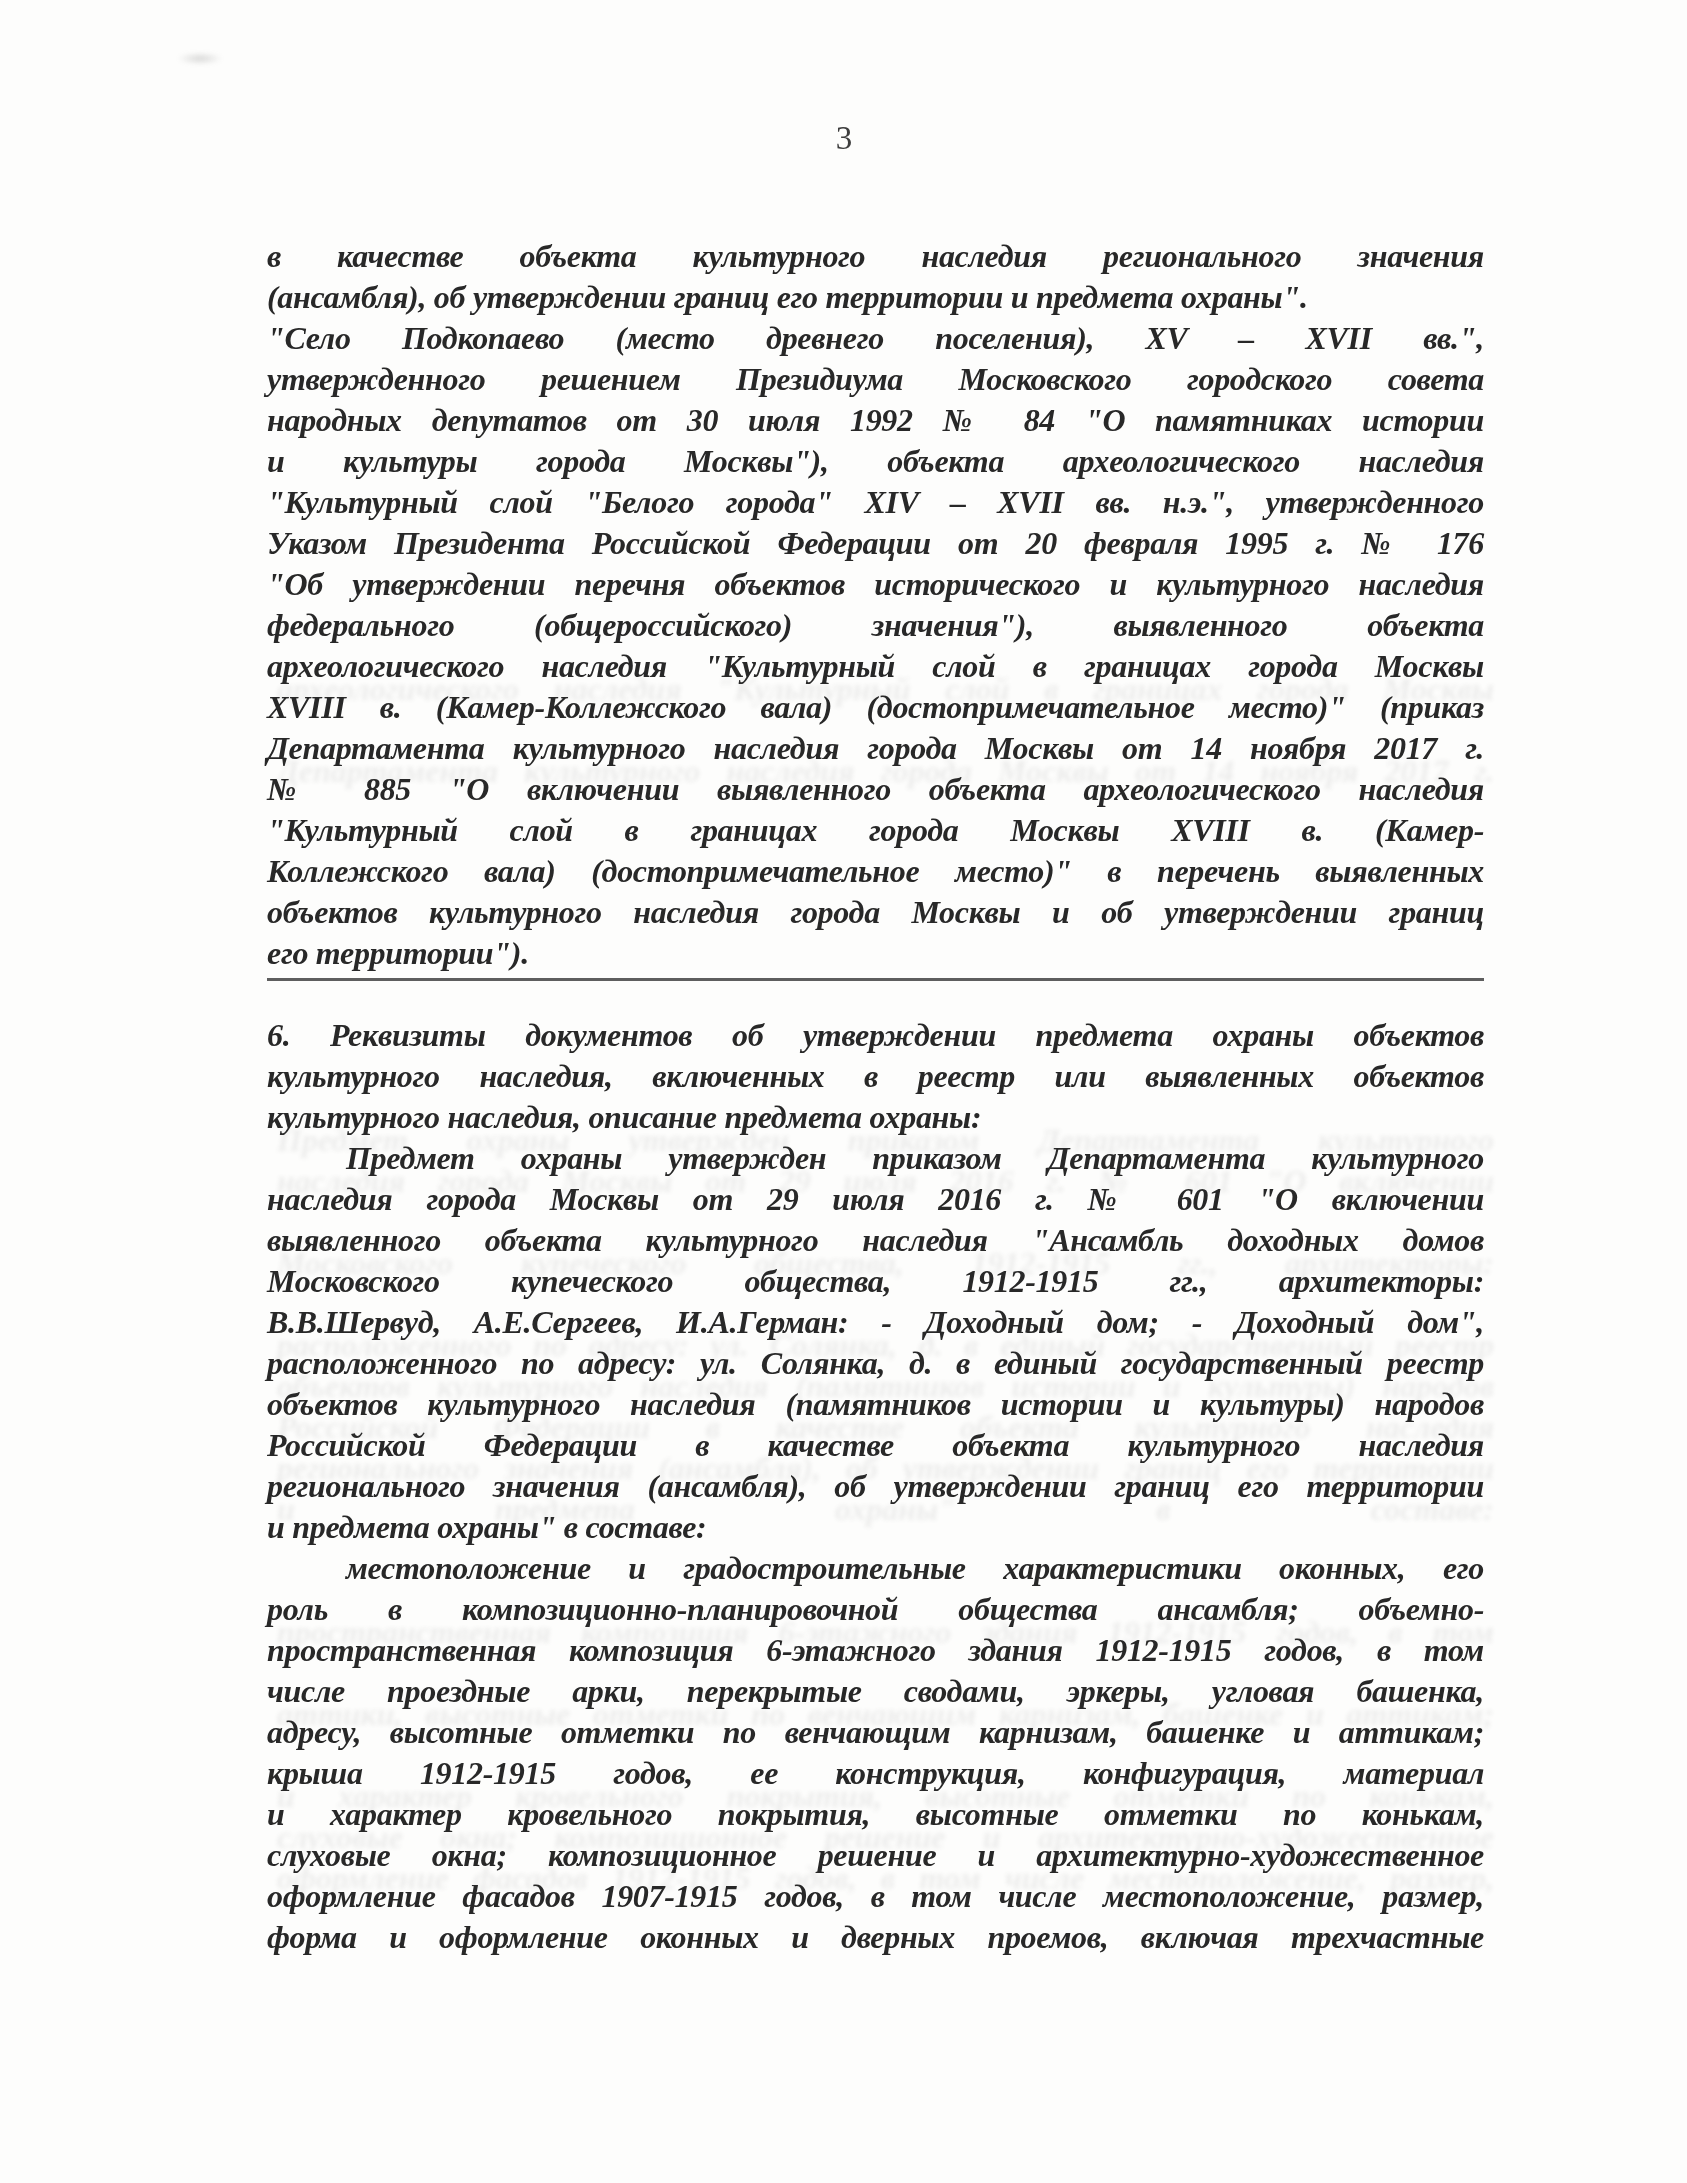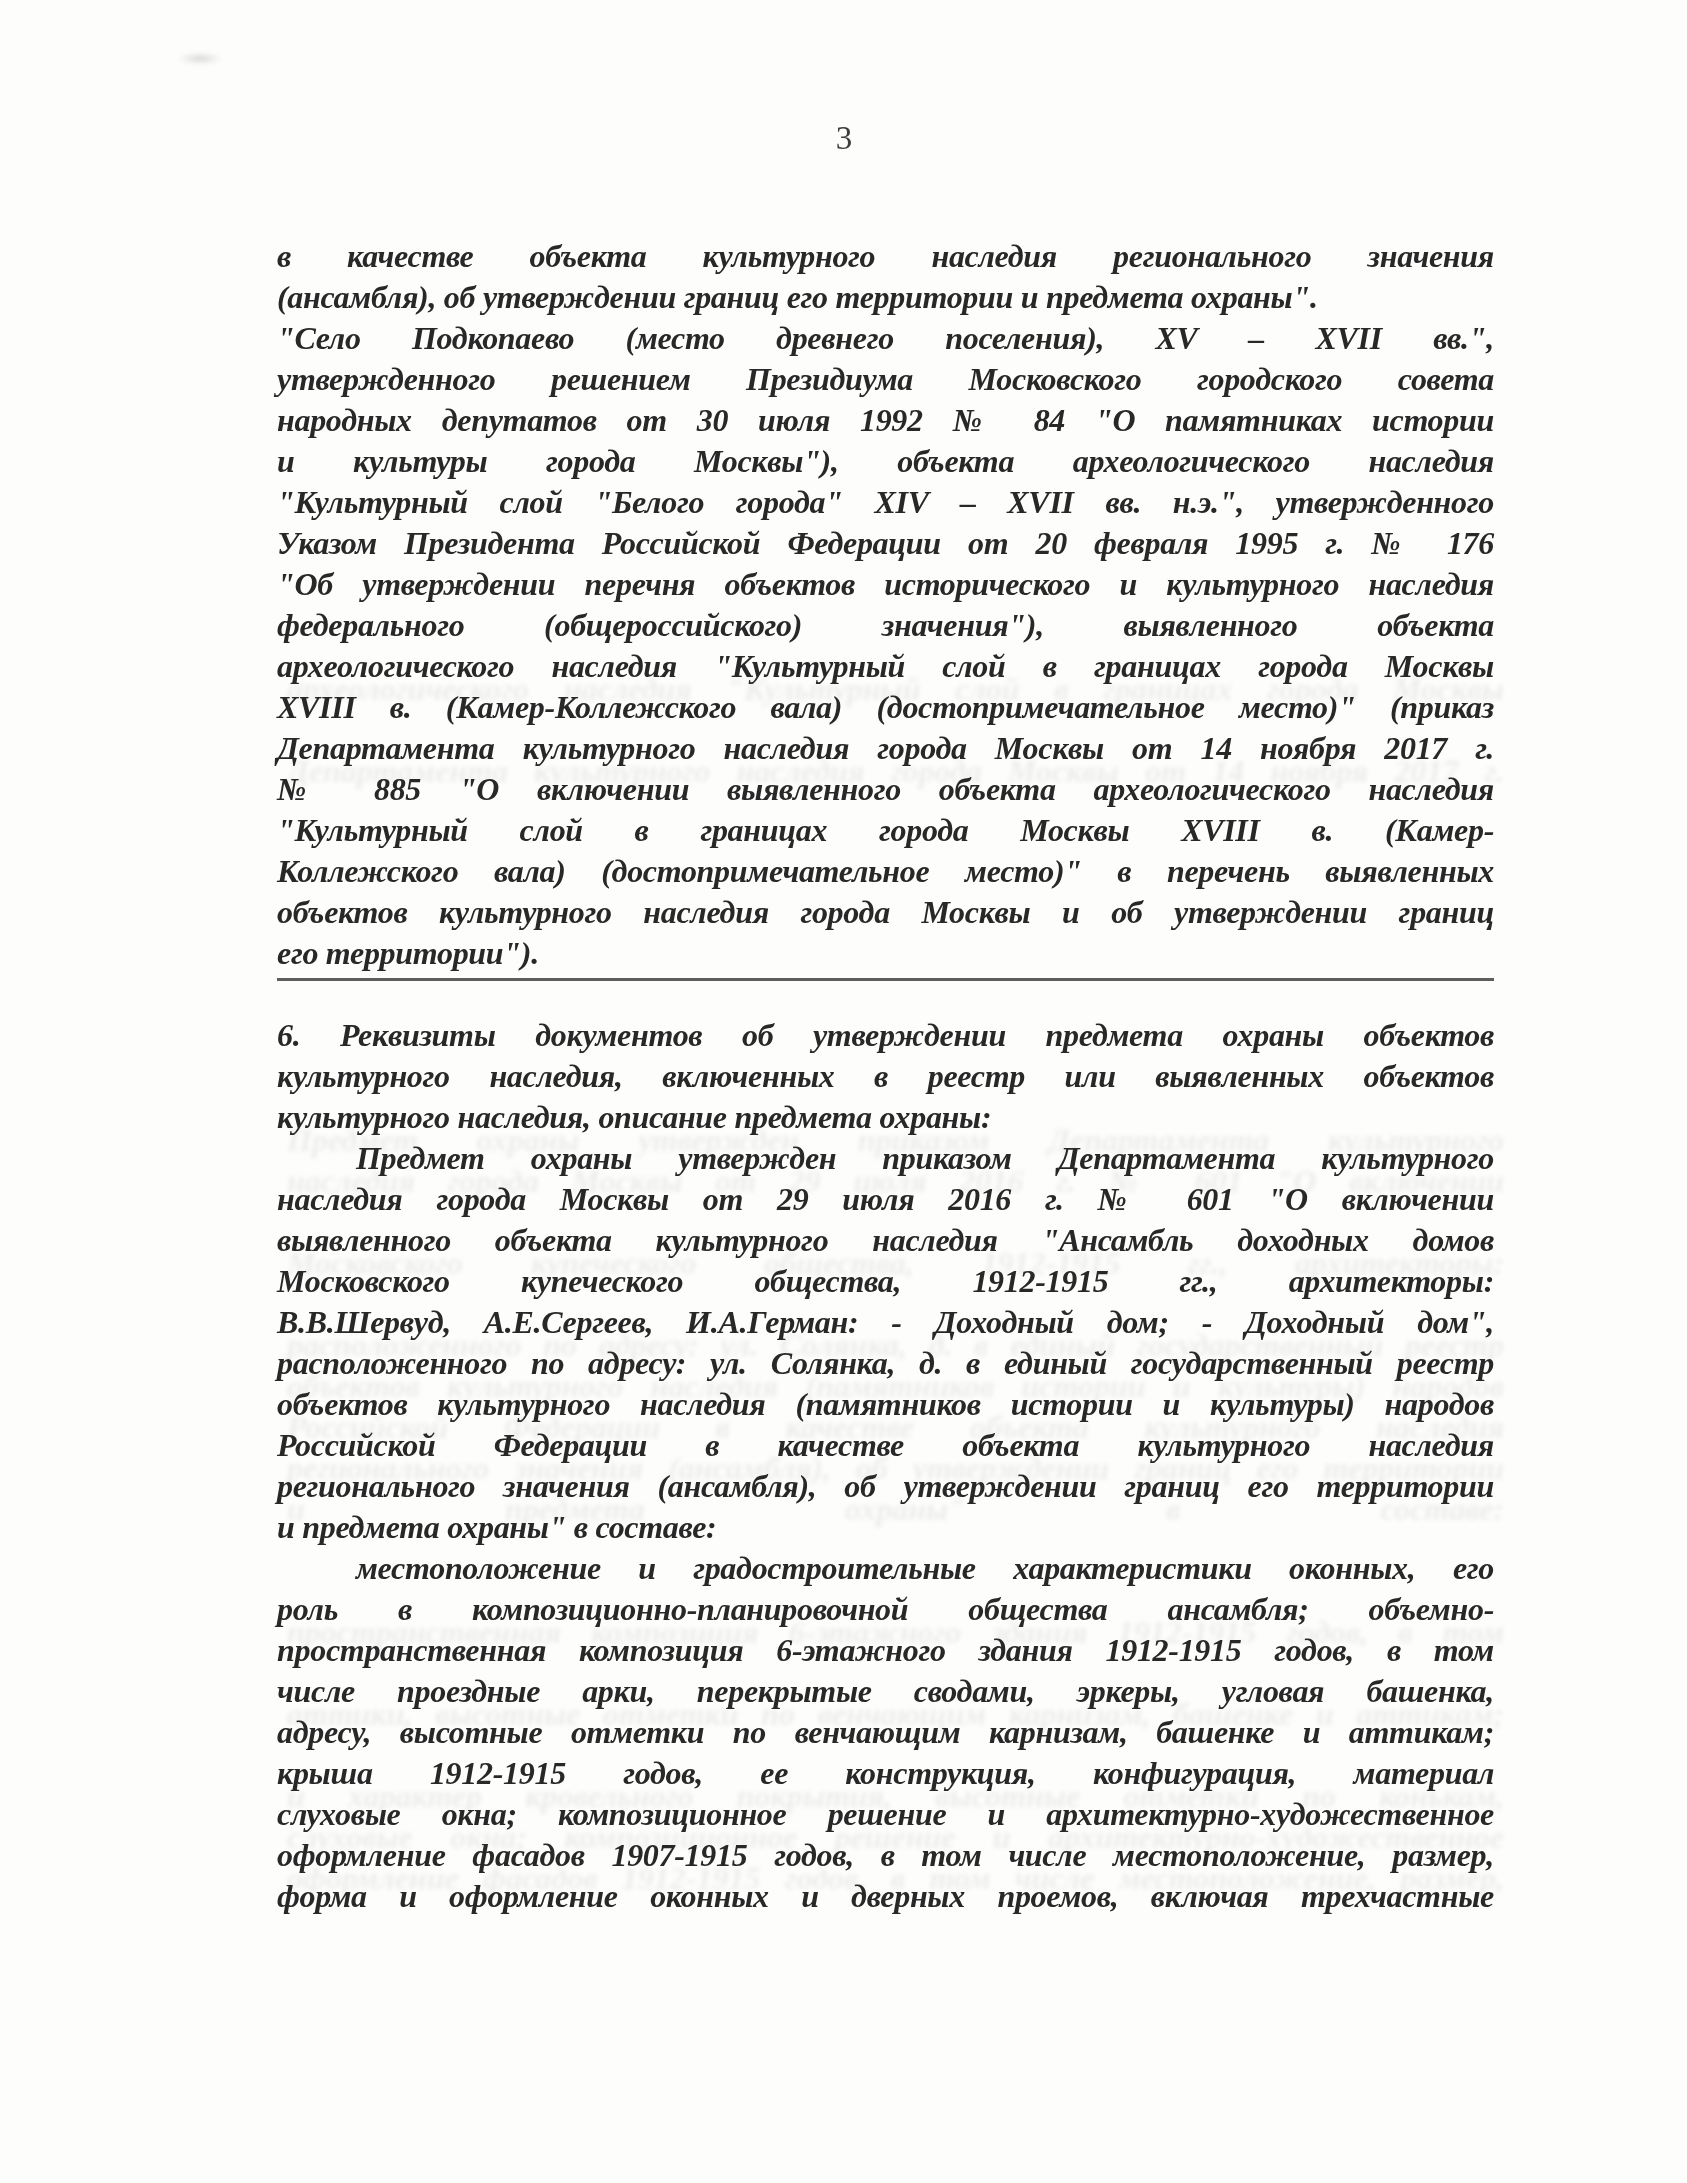--- a/index.html
+++ b/index.html
@@ -21,21 +21,21 @@
     left: 0;
     width: 100%;
     text-align: center;
     font-size: 33px;
     color: #3e3e3e;
     font-style: normal;
     font-weight: normal;
   }
   .content {
     position: absolute;
-    left: 277px;
+    left: 267px;
     top: 236px;
     width: 1217px;
   }
   .para {
     position: relative;
   }
   .line {
     position: relative;
     height: 41px;
     line-height: 41px;
@@ -147,20 +147,21 @@
       </div>
       <div class="para">
         <div class="line indent">местоположение и градостроительные характеристики оконных, его</div>
         <div class="line">роль в композиционно-планировочной общества ансамбля;  объемно-</div>
         <div class="line">пространственная композиция 6-этажного здания 1912-1915 годов, в том</div>
         <div class="ghost" style="top: 64px;">пространственная композиция 6-этажного здания 1912-1915 годов, в том</div>
         <div class="line">числе проездные арки, перекрытые сводами, эркеры, угловая башенка,</div>
         <div class="line">адресу, высотные отметки по венчающим карнизам, башенке и аттикам;</div>
         <div class="ghost" style="top: 146px;">аттики, высотные отметки по венчающим карнизам, башенке и аттикам;</div>
         <div class="line">крыша 1912-1915 годов, ее конструкция, конфигурация, материал</div>
+        <div class="line">и характер кровельного покрытия, высотные отметки по конькам,</div>
         <div class="ghost" style="top: 228px;">и характер кровельного покрытия, высотные отметки по конькам,</div>
         <div class="line">слуховые окна;  композиционное решение и архитектурно-художественное</div>
         <div class="ghost" style="top: 269px;">слуховые окна;  композиционное решение и архитектурно-художественное</div>
         <div class="line">оформление фасадов 1907-1915 годов, в том числе местоположение, размер,</div>
         <div class="ghost" style="top: 310px;">оформление фасадов 1912-1915 годов, в том числе местоположение, размер,</div>
         <div class="line">форма и оформление оконных и дверных проемов, включая трехчастные</div>
       </div>
     </div>
 </div>
 

